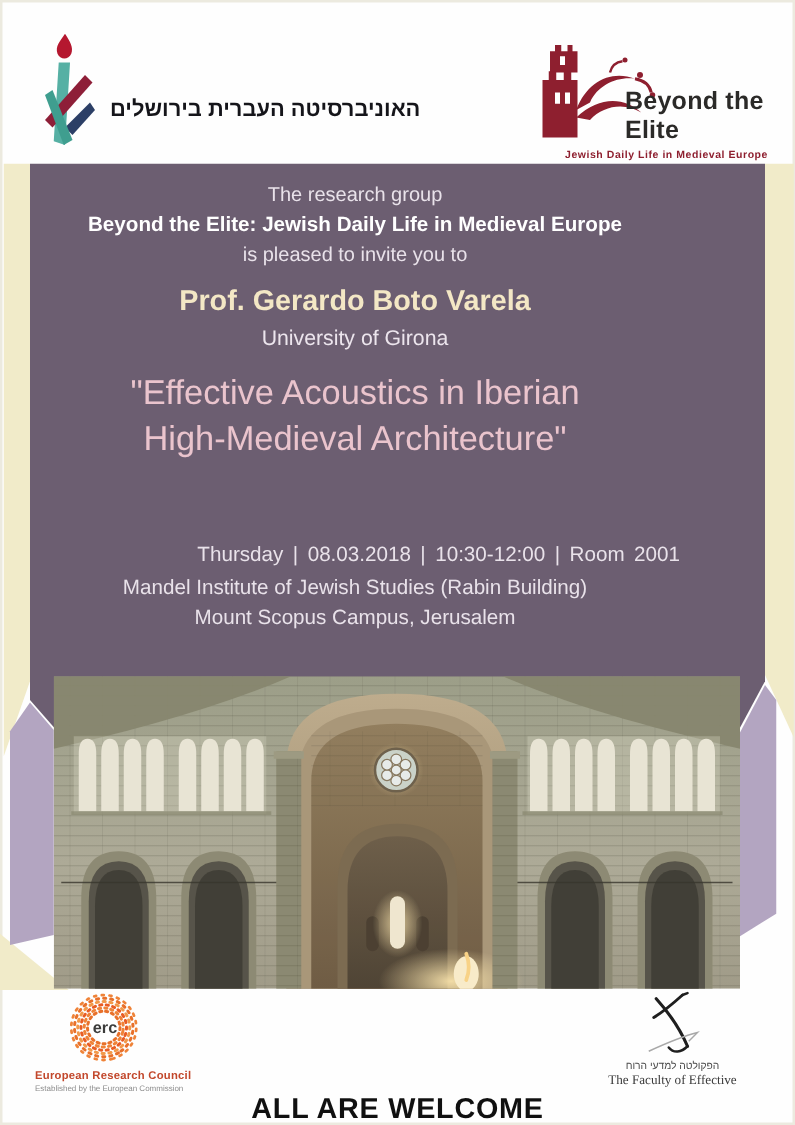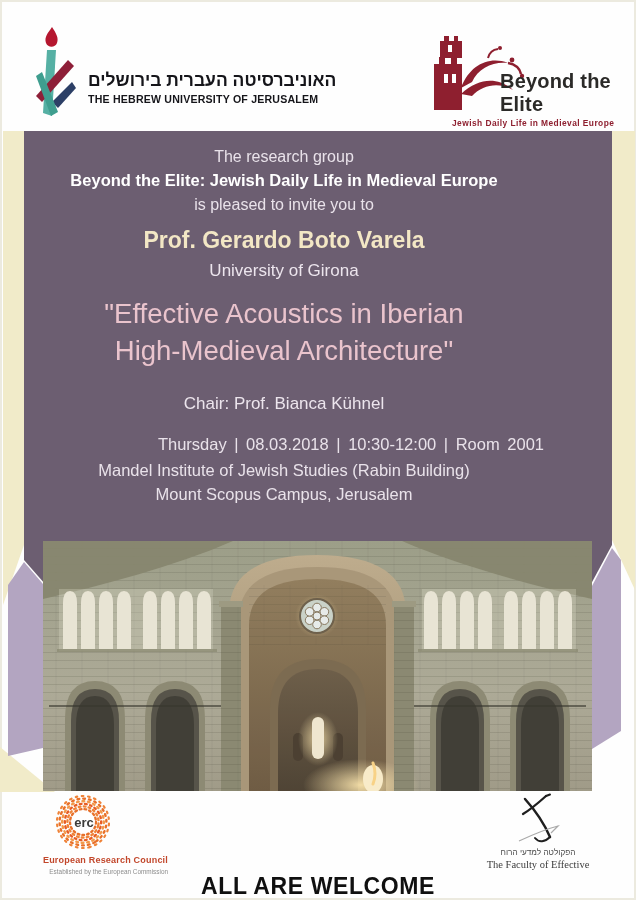--- a/index.html
+++ b/index.html
@@ -36,21 +36,21 @@
 
   .l-intro1{top:148px;} .l-intro2{top:171px;} .l-intro3{top:196px;}
   .l-speaker{top:227px;} .l-affil{top:261px;}
   .l-title1{top:298px;} .l-title2{top:335px;}
   .l-chair{top:394px;}
   .l-when{top:435px;} .l-where1{top:461px;} .l-where2{top:485px;}
 
   .photo{position:absolute;left:43px;top:541px;width:549px;height:250px;z-index:3;}
 
   
-  .erc-block{position:absolute;left:28px;top:794px;width:140px;z-index:2;text-align:right;}
+  .erc-block{position:absolute;left:28px;top:794px;width:140px;z-index:2;}
   .erc-logo{margin-left:27px;}
   .erc-name{font-size:9px;font-weight:bold;color:#c2472b;letter-spacing:.2px;margin-top:5px;}
   .erc-sub{font-size:6.4px;color:#8d8d8d;margin-top:3px;}
   .welcome{position:absolute;left:0;right:0;top:829px;text-align:center;
            font-size:23px;font-weight:bold;color:#101010;letter-spacing:.6px;z-index:2;margin-top:44px;}
   .faculty{position:absolute;right:18px;top:793px;width:160px;text-align:center;z-index:2;}
   .faculty svg{margin:0 auto;}
   .fac-he{font-size:8.2px;color:#4a4a4a;margin-top:3px;}
   .fac-en{font-family:"Liberation Serif",serif;font-size:10.5px;color:#3b3b3b;margin-top:2px;}
 </style>
@@ -71,21 +71,20 @@
   <div class="huji">
     <svg width="48" height="92" viewBox="0 0 48 92">
       <path d="M24,1 C28,7 31,12 29,17 C27,22 20,22 18,17 C16,11 20,7 24,1 Z" fill="#b5172f"></path>
       <polygon points="19,24 28,24 24,90 15,87" fill="#56b0a4"></polygon>
       <polygon points="40,34 46,40 14,76 8,70" fill="#8e1f38"></polygon>
       <polygon points="44,56 48,62 30,82 24,76" fill="#2c3f66"></polygon>
       <polygon points="8,50 14,46 30,86 23,90" fill="#3f9e8f"></polygon>
     </svg>
     <div class="huji-text">
       <div class="huji-he">האוניברסיטה העברית בירושלים</div>
-      <div class="huji-en">THE HEBREW UNIVERSITY OF JERUSALEM</div>
     </div>
   </div>
 
   <div class="bte">
     <svg class="bte-castle" width="100" height="78" viewBox="0 0 100 78">
       <path d="M12,24 V7 h4 v-5 h5 v5 h5 v-5 h4 v5 h4 v17 Z" fill="#8e1f2f"></path>
       <path d="M6,76 V30 h5 v-7 h6 v7 h6 v-7 h6 v7 h5 v46 Z" fill="#8e1f2f"></path>
       <rect x="16" y="40" width="4" height="9" fill="#ffffff"></rect>
       <rect x="24" y="40" width="4" height="9" fill="#ffffff"></rect>
       <rect x="20" y="11" width="4" height="7" fill="#ffffff"></rect>
@@ -103,21 +102,20 @@
     </div>
   </div>
 
   <div class="line l-intro1 t-intro">The research group</div>
   <div class="line l-intro2 t-introb">Beyond the Elite: Jewish Daily Life in Medieval Europe</div>
   <div class="line l-intro3 t-intro">is pleased to invite you to</div>
   <div class="line l-speaker t-speaker">Prof. Gerardo Boto Varela</div>
   <div class="line l-affil t-affil">University of Girona</div>
   <div class="line l-title1 t-title">"Effective Acoustics in Iberian</div>
   <div class="line l-title2 t-title">High-Medieval Architecture"</div>
-  <div class="line l-chair t-chair">Chair: Prof. Bianca Kühnel</div>
   <div class="line l-when t-meta">Thursday | 08.03.2018 | 10:30-12:00 | Room 2001</div>
   <div class="line l-where1 t-meta2">Mandel Institute of Jewish Studies (Rabin Building)</div>
   <div class="line l-where2 t-meta2">Mount Scopus Campus, Jerusalem</div>
 
   <div class="photo">
     <svg width="549" height="250" viewBox="0 0 549 250">
       <defs>
         <linearGradient id="gWall" x1="0" y1="0" x2="0" y2="1">
           <stop offset="0" stop-color="#9fa28c"></stop>
             <stop offset=".6" stop-color="#b0ae9b"></stop>

